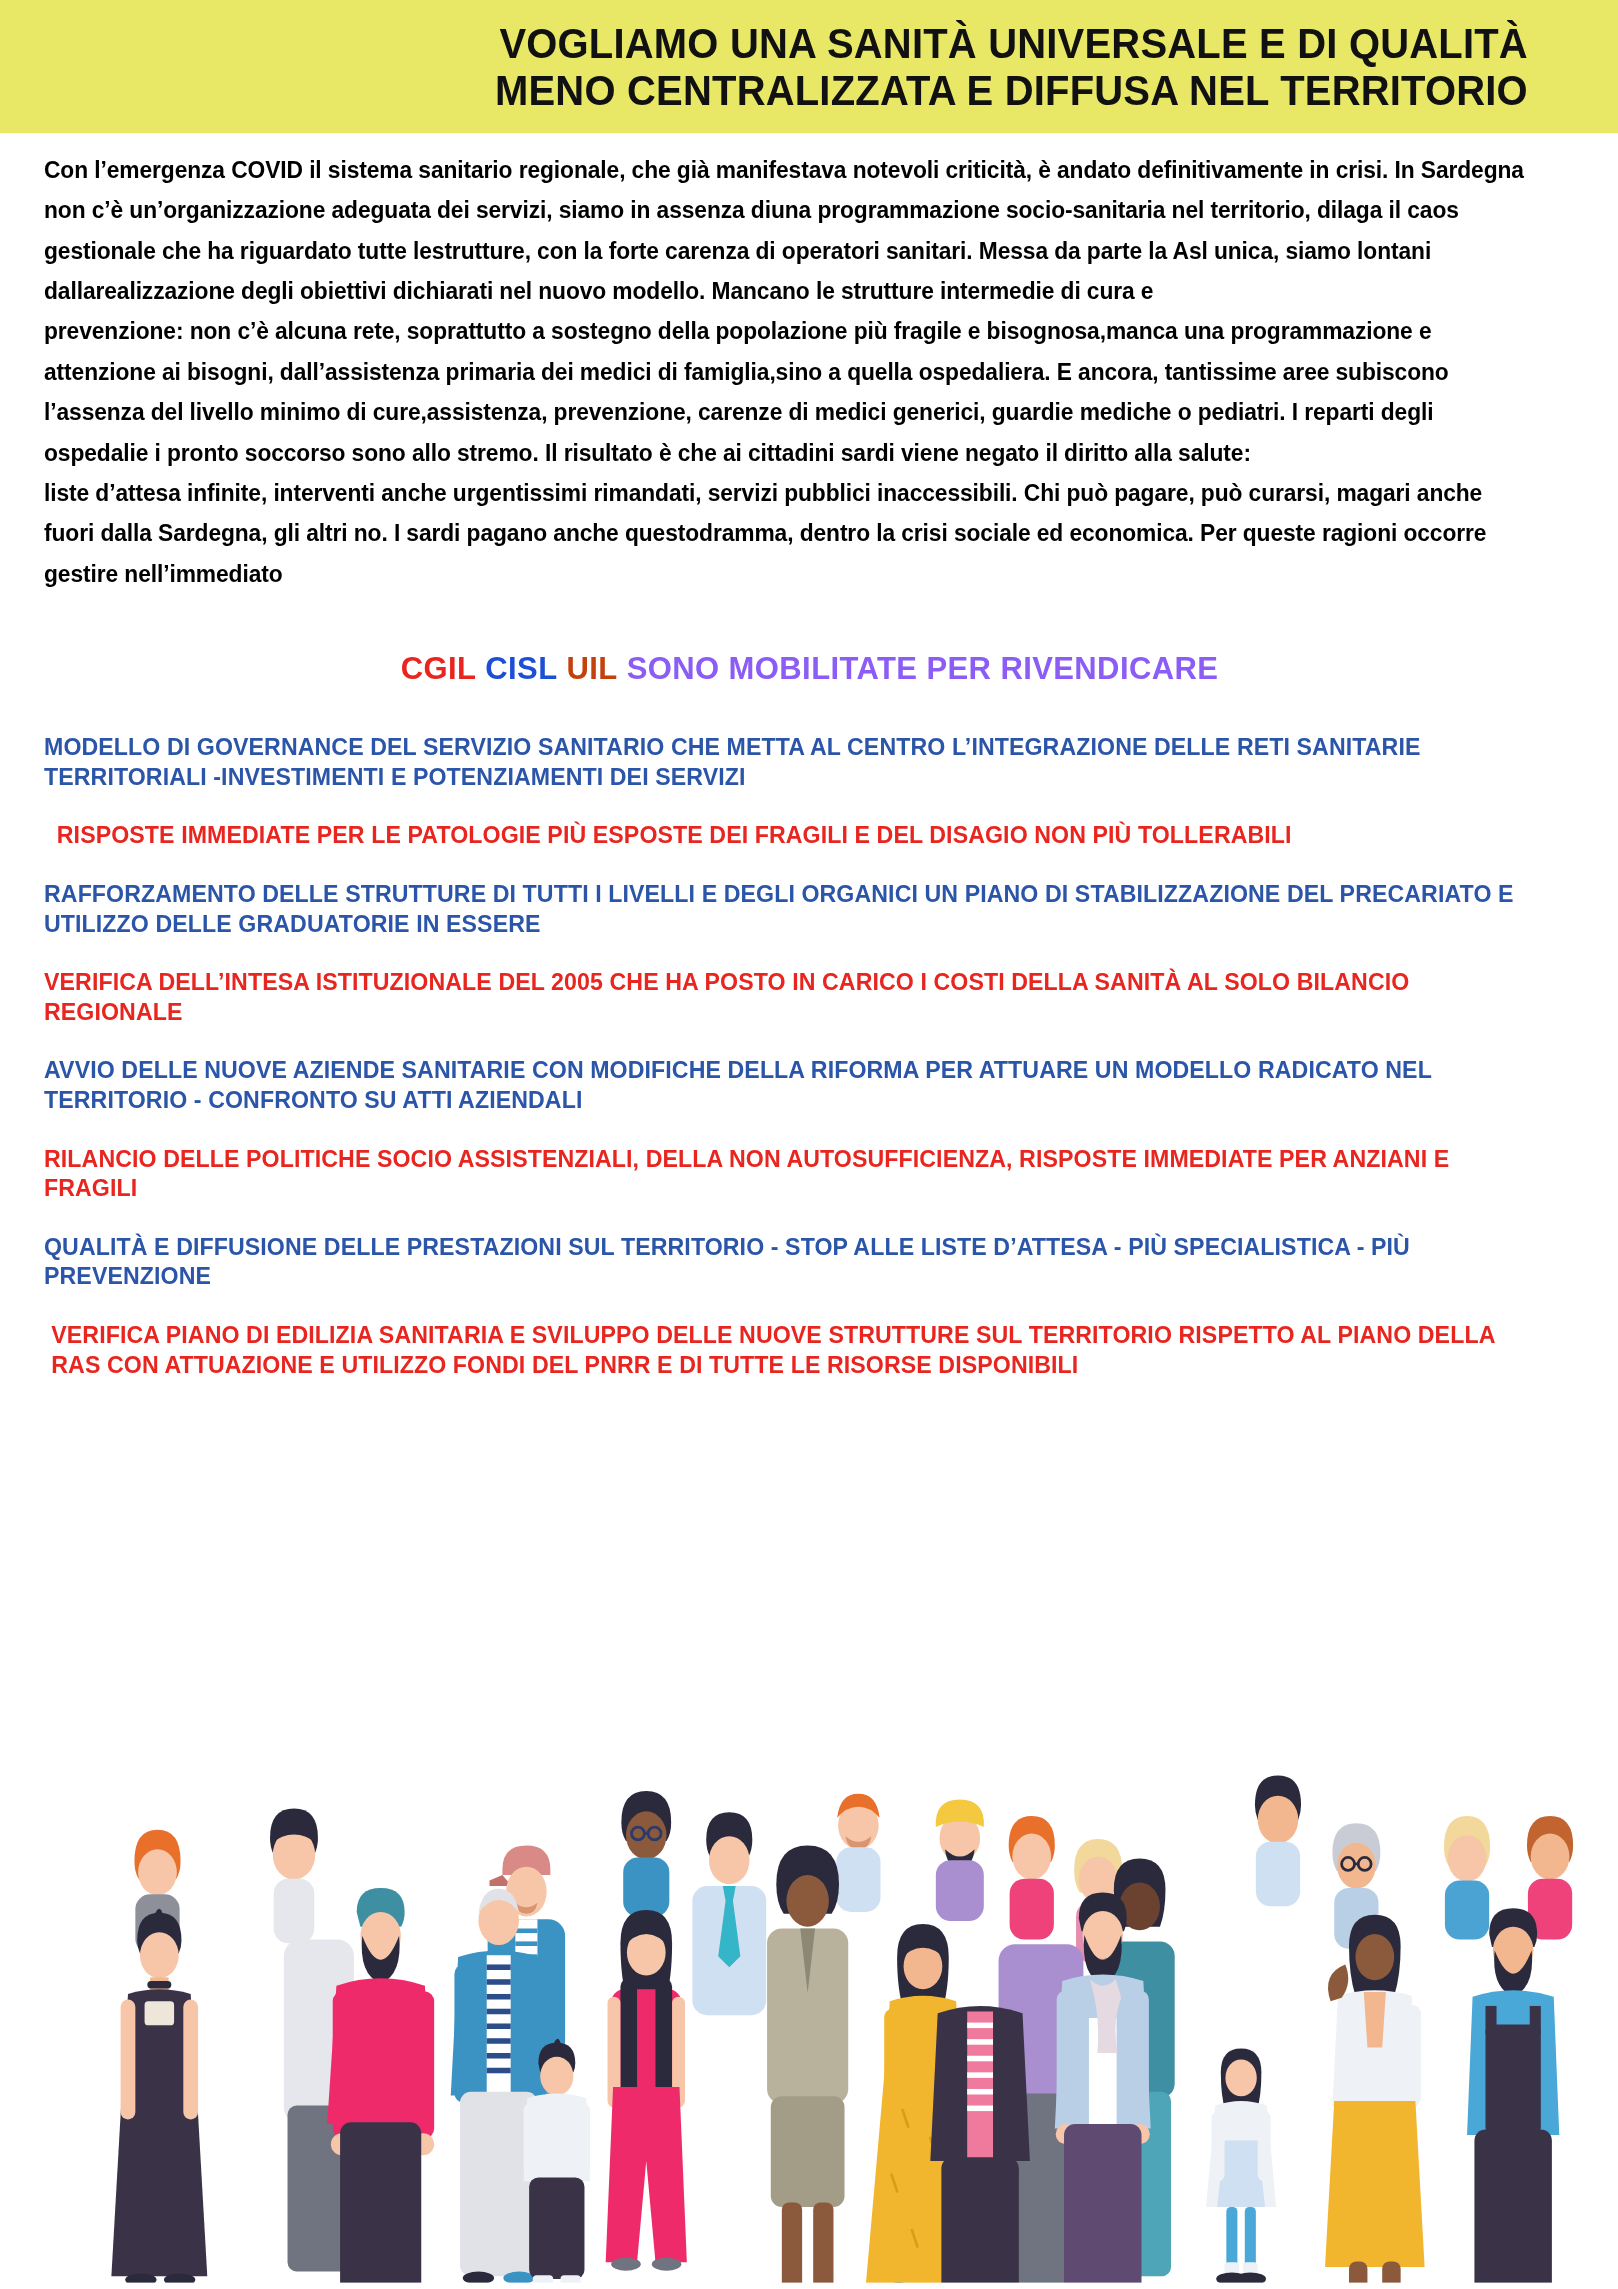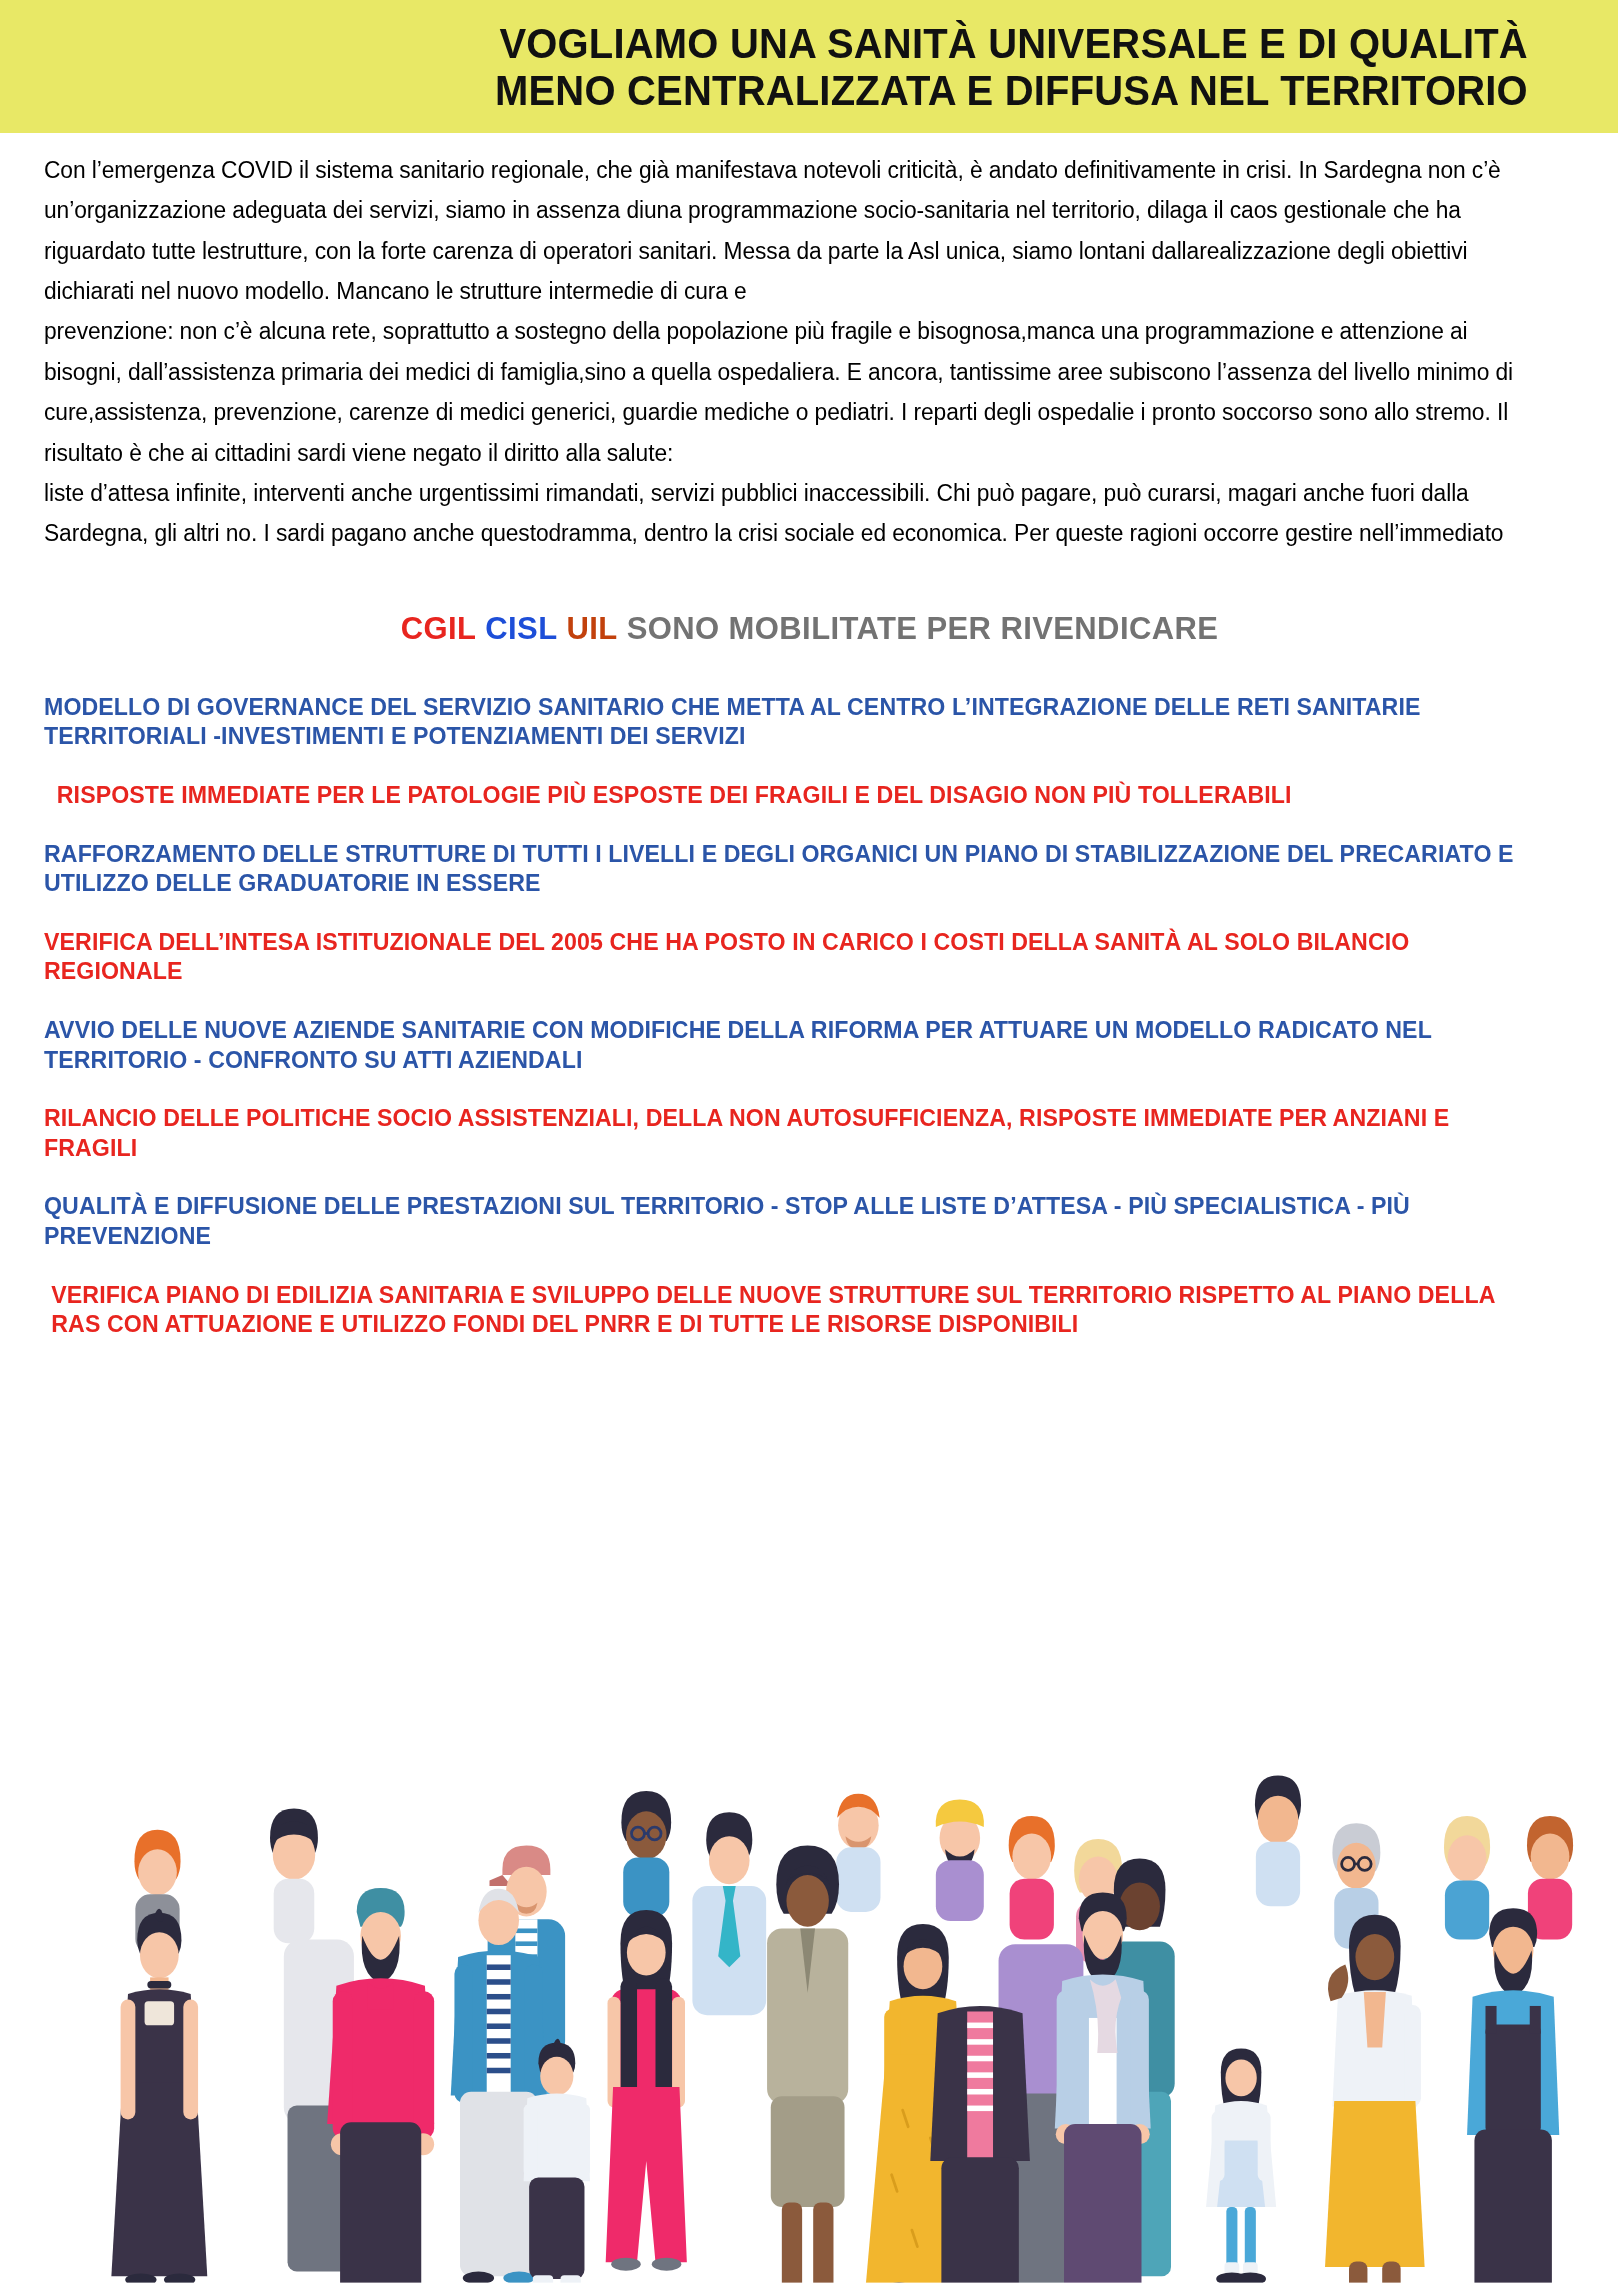--- a/index.html
+++ b/index.html
@@ -34,20 +34,21 @@
     letter-spacing: 0.2px;
     color: #111111;
     transform: scaleX(0.93);
     transform-origin: center;
   }
   .header-line { display: block; white-space: nowrap; }
 
   
   .article {
     padding: 16.6px 42px 0 44px;
+    font-weight: bold;
   }
 
   .article p {
     font-family: "Liberation Sans Narrow", "Liberation Sans", sans-serif;
     font-size: 23.5px;
     line-height: 1.72;
     color: #000000;
     text-align: left;
     letter-spacing: -0.1px;
     transform: scaleX(0.97);
@@ -62,21 +63,21 @@
     font-family: "Liberation Sans Narrow", "Liberation Sans", sans-serif;
     font-weight: 900;
     font-size: 31px;
     letter-spacing: 0.4px;
     white-space: nowrap;
   }
   .union-line span { display: inline; }
   .u-cgil  { color: #e8251f; }
   .u-cisl  { color: #1d4ed8; margin-top: 24px; }
   .u-uil   { color: #c2410c; }
-  .u-rest  { color: #737373; }
+  .u-rest  { color: #8b5cf6; }
 
   
   .demands {
     margin-top: 46px;
     padding: 0 55px 0 44px;
     list-style: none;
   }
 
   .demand {
     font-family: "Liberation Sans Narrow", "Liberation Sans", sans-serif;

